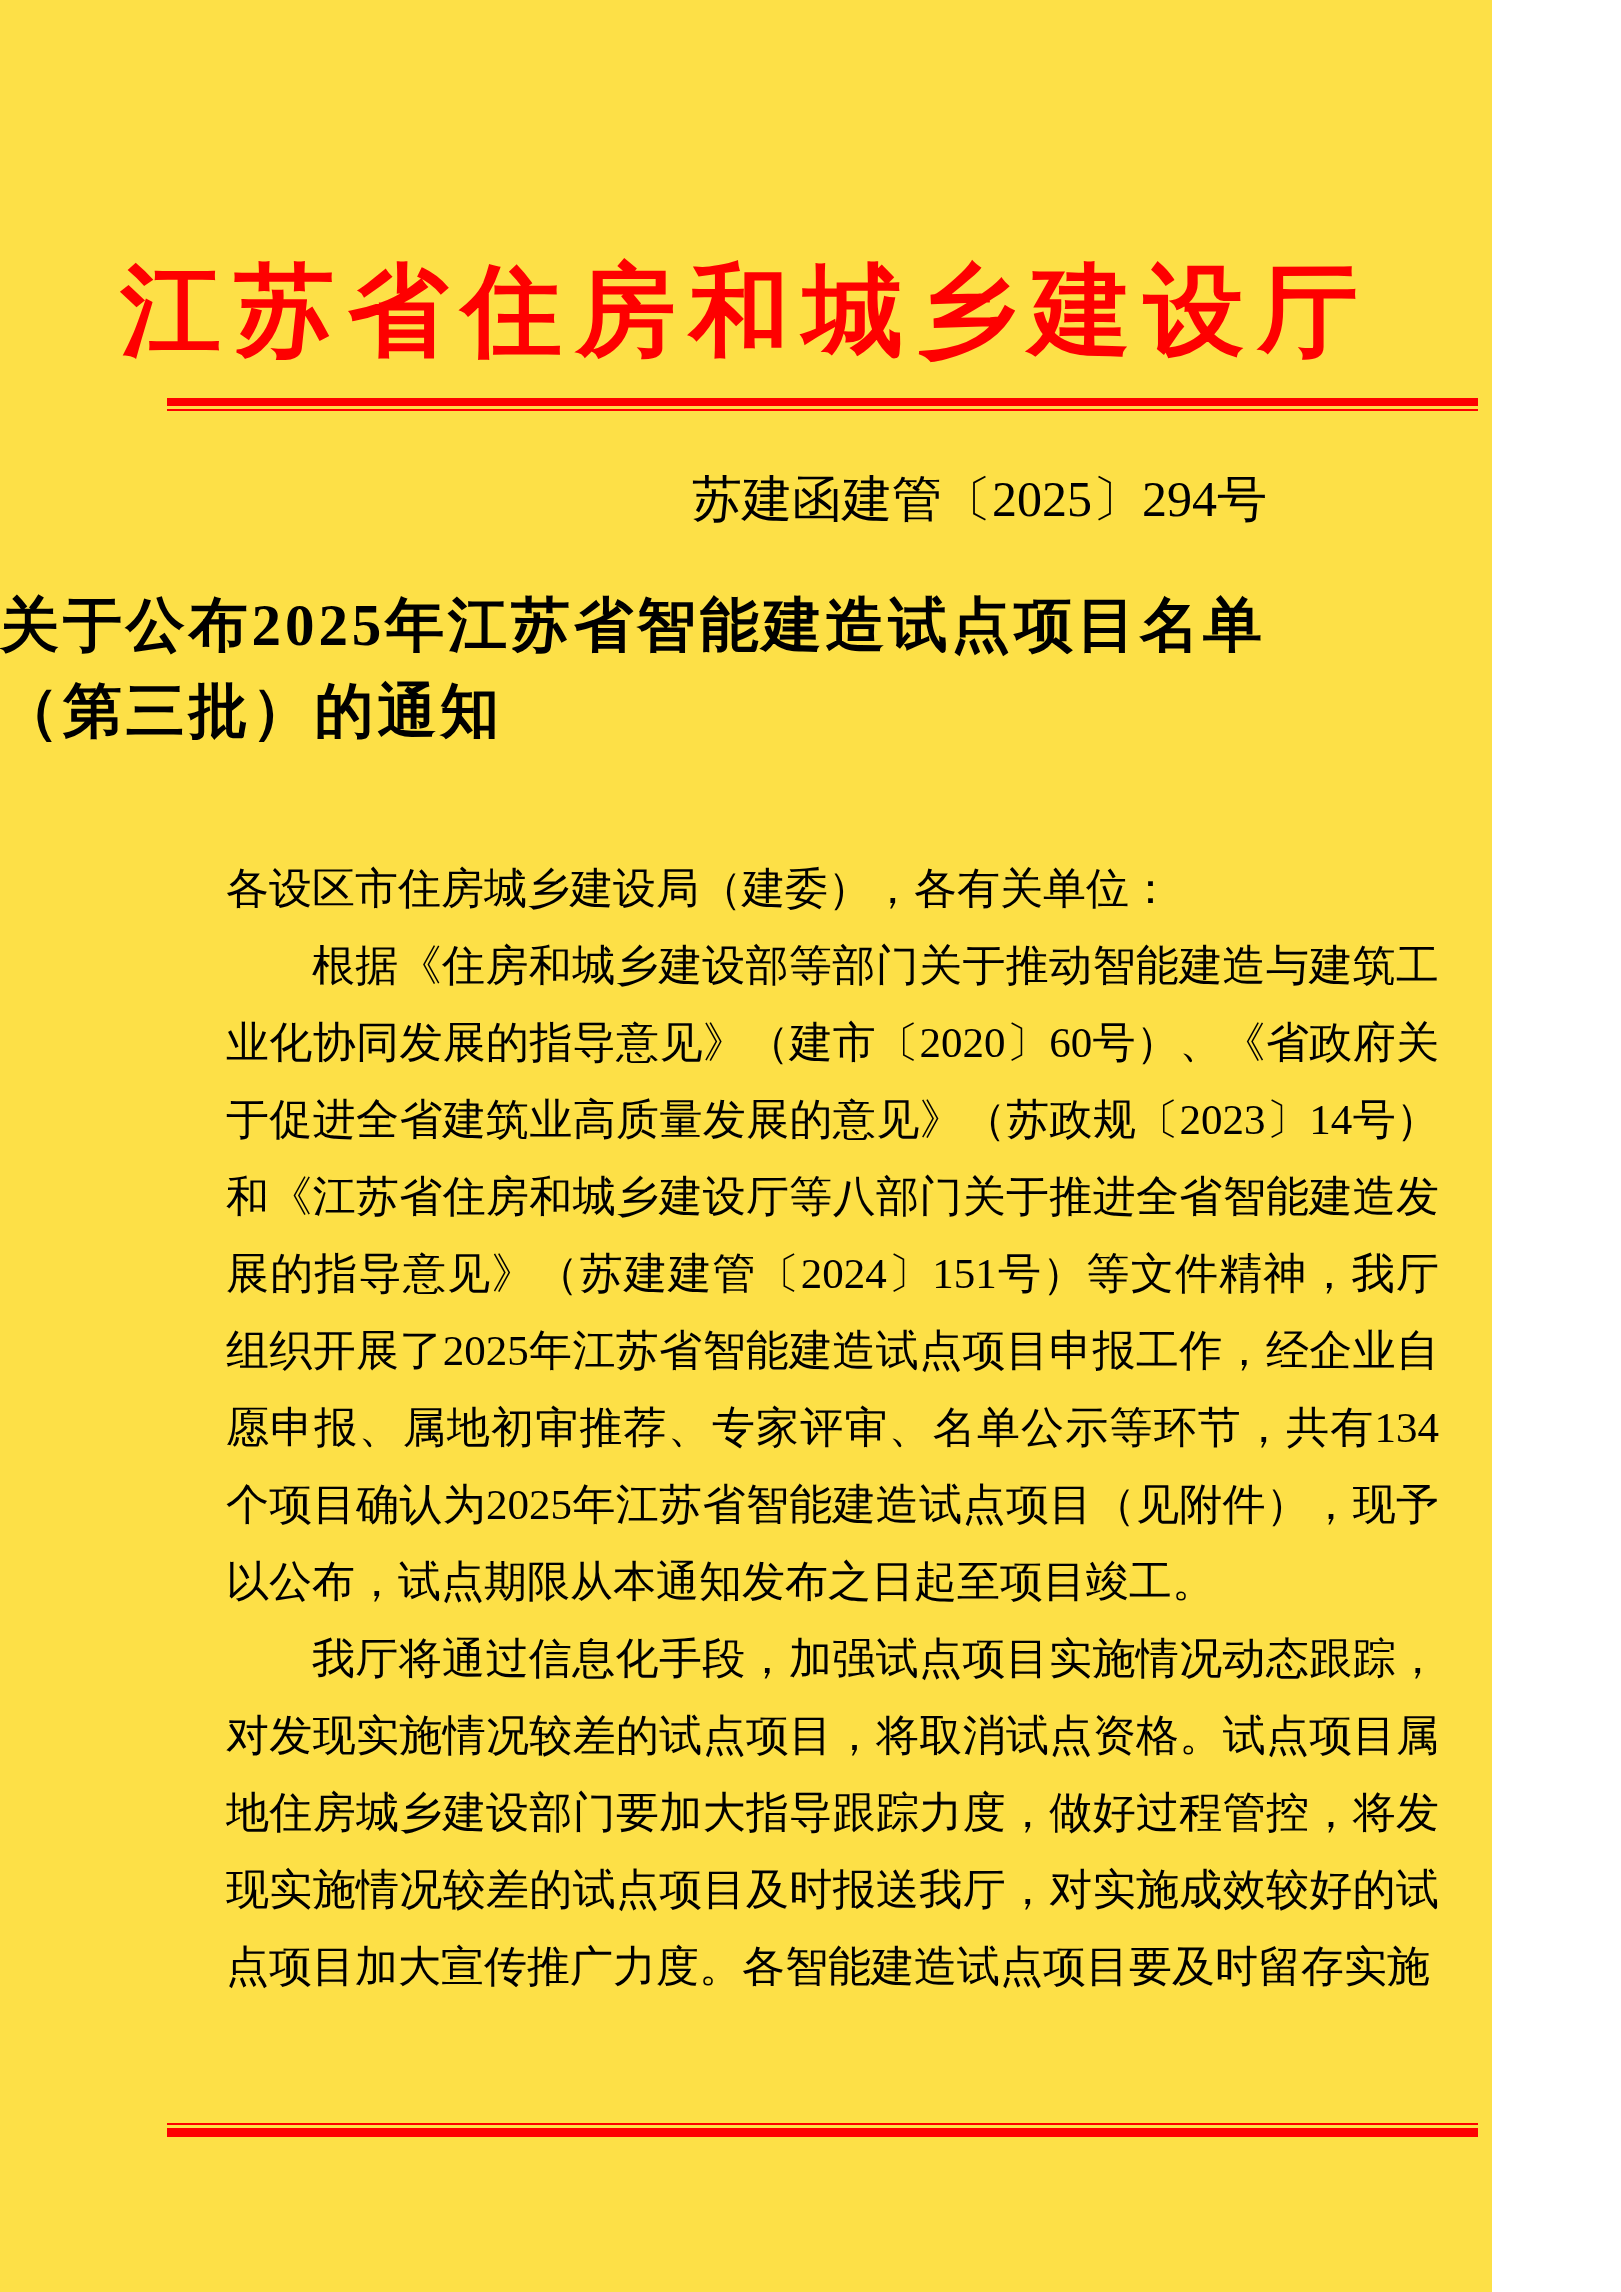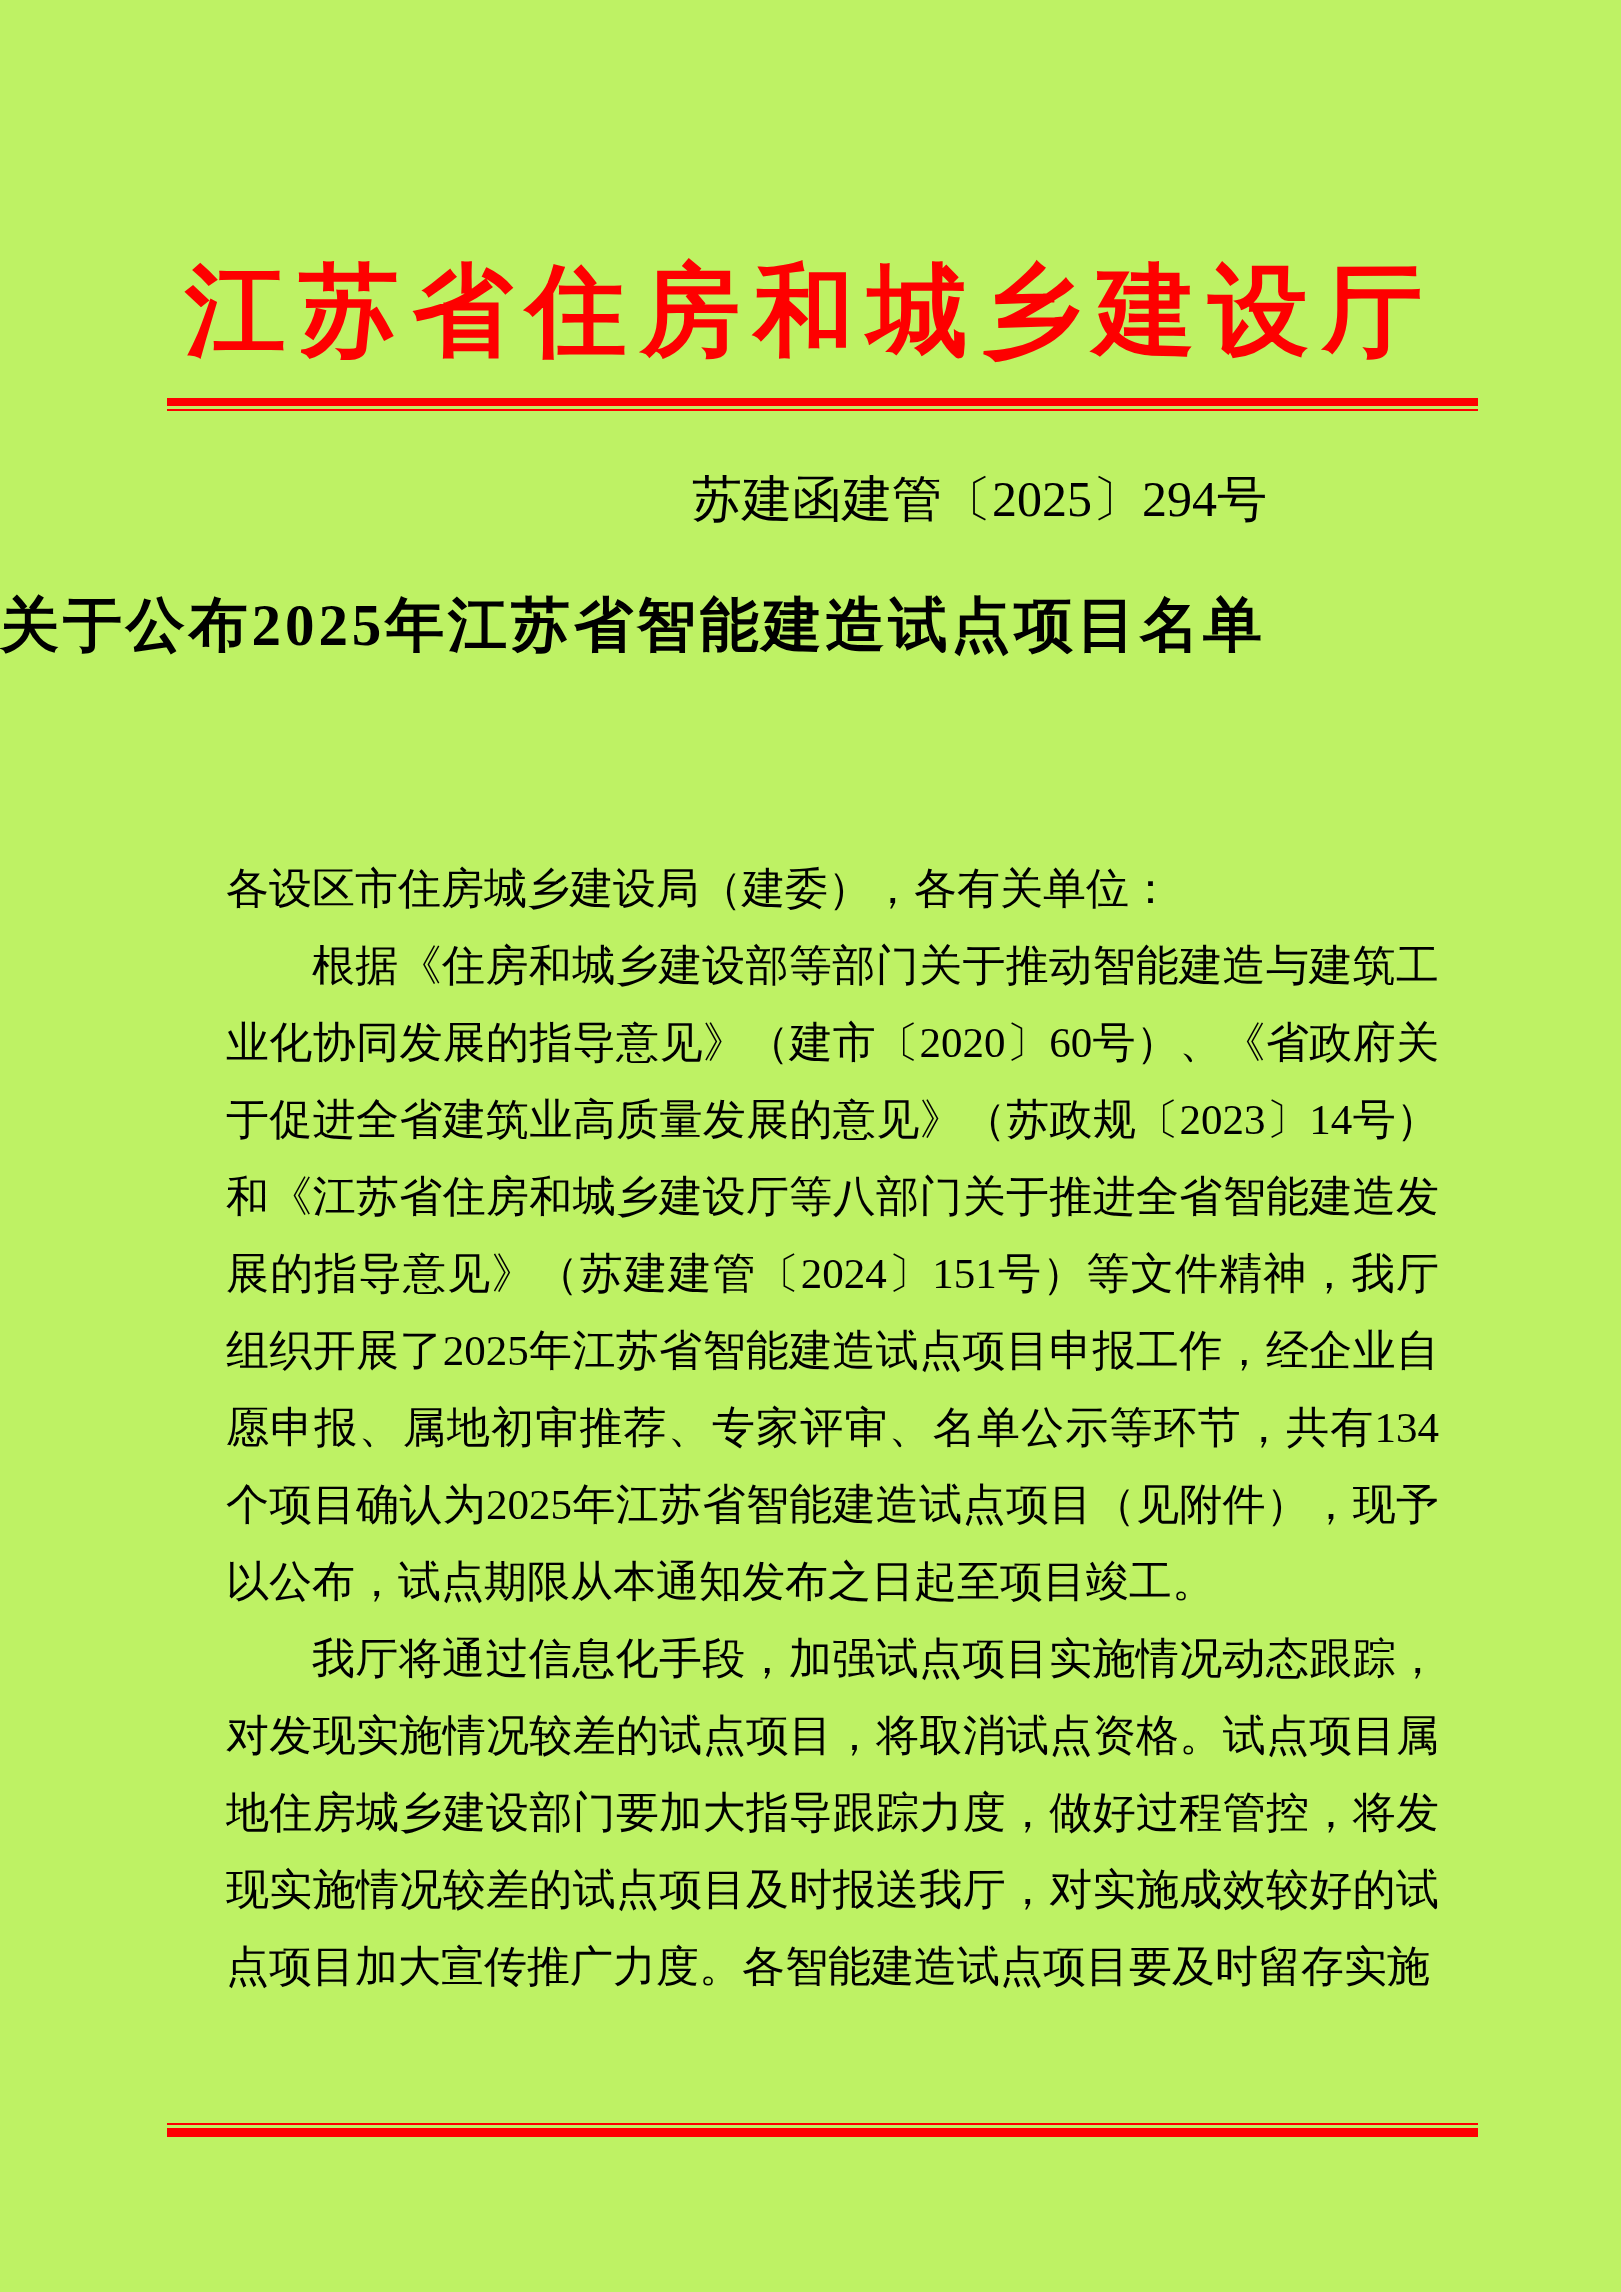--- a/index.html
+++ b/index.html
@@ -9,23 +9,23 @@
   body {
     width: 1621px;
     height: 2293px;
     background: #ffffff;
     color: #000000;
     font-family: "Liberation Serif", "DejaVu Serif", serif;
     overflow: hidden;
   }
   .page {
     position: relative;
-    width: 1621px;
+    width: 1492px;
     height: 2293px;
-    background: #bef264;
+    background: #fde047;
   }
   
   .org-title {
     position: absolute;
     top: 257px;
     left: 0;
     width: 100%;
     text-align: center;
     color: var(--accent, #fe0000);
     font-size: 100px;
@@ -98,20 +98,21 @@
 
   <div class="rule rule-top">
     <div class="rule-thick"></div>
     <div class="rule-thin"></div>
   </div>
 
   <div class="doc-number">苏建函建管〔2025〕294号</div>
 
   <div class="doc-title">
     <div>关于公布2025年江苏省智能建造试点项目名单</div>
+    <div>（第三批）的通知</div>
   </div>
 
   <div class="body-text">
     <p class="para salutation">各设区市住房城乡建设局（建委），各有关单位：</p>
     <div>
         <p class="para indent">根据《住房和城乡建设部等部门关于推动智能建造与建筑工业化协同发展的指导意见》（建市〔2020〕60号）、《省政府关于促进全省建筑业高质量发展的意见》（苏政规〔2023〕14号）和《江苏省住房和城乡建设厅等八部门关于推进全省智能建造发展的指导意见》（苏建建管〔2024〕151号）等文件精神，我厅组织开展了2025年江苏省智能建造试点项目申报工作，经企业自愿申报、属地初审推荐、专家评审、名单公示等环节，共有134个项目确认为2025年江苏省智能建造试点项目（见附件），现予以公布，试点期限从本通知发布之日起至项目竣工。</p>
         <p class="para indent">我厅将通过信息化手段，加强试点项目实施情况动态跟踪，对发现实施情况较差的试点项目，将取消试点资格。试点项目属地住房城乡建设部门要加大指导跟踪力度，做好过程管控，将发现实施情况较差的试点项目及时报送我厅，对实施成效较好的试点项目加大宣传推广力度。各智能建造试点项目要及时留存实施</p>
       </div>
   </div>
 

